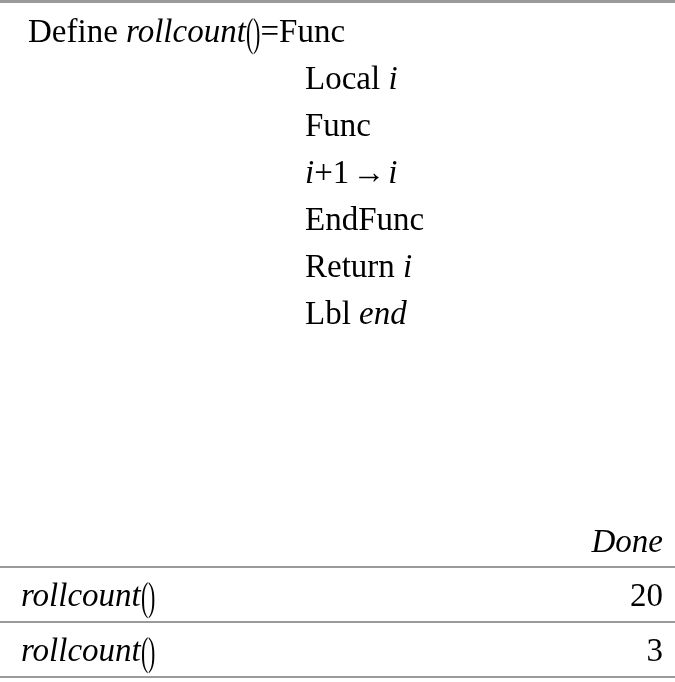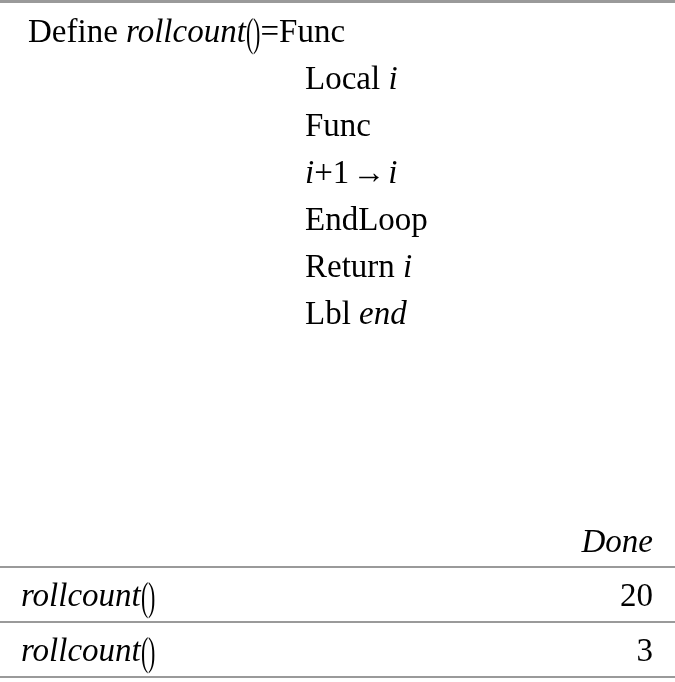--- a/index.html
+++ b/index.html
@@ -93,21 +93,21 @@
   .row-call1 { top: 572px; }
   .row-call2 { top: 627px; }
 
   .entry {
     position: absolute;
     left: 21px;
     font-style: italic;
   }
   .answer {
     position: absolute;
-    right: 22px;
+    right: 12px;
     font-style: normal;
   }
   .answer.italic { font-style: italic; }
 </style>
 </head>
 <body>
 
 <div id="screen">
 
   <div class="top-rule"></div>
@@ -118,21 +118,21 @@
 
     <div class="line"><span class="ind"></span><span class="kw">Local</span><span>&nbsp;</span><span class="var">i</span></div>
 
 
     <div class="line"><span class="ind"></span><span class="kw">Func</span></div>
 
 
 
     <div class="line"><span class="ind"></span><span class="var">i</span><span class="op">+</span><span class="num">1</span><span class="arrow">→</span><span class="var">i</span></div>
 
-    <div class="line"><span class="ind"></span><span class="kw">EndLoop</span></div>
+    <div class="line"><span class="ind"></span><span class="kw">EndFunc</span></div>
 
     <div class="line"><span class="ind"></span><span class="kw">Return</span><span>&nbsp;</span><span class="var">i</span></div>
 
     <div class="line"><span class="ind"></span><span class="kw">Lbl</span><span>&nbsp;</span><span class="var">end</span></div>
 
 
   </div>
 
   <div class="result-row row-done">
     <span class="answer italic">Done</span>

